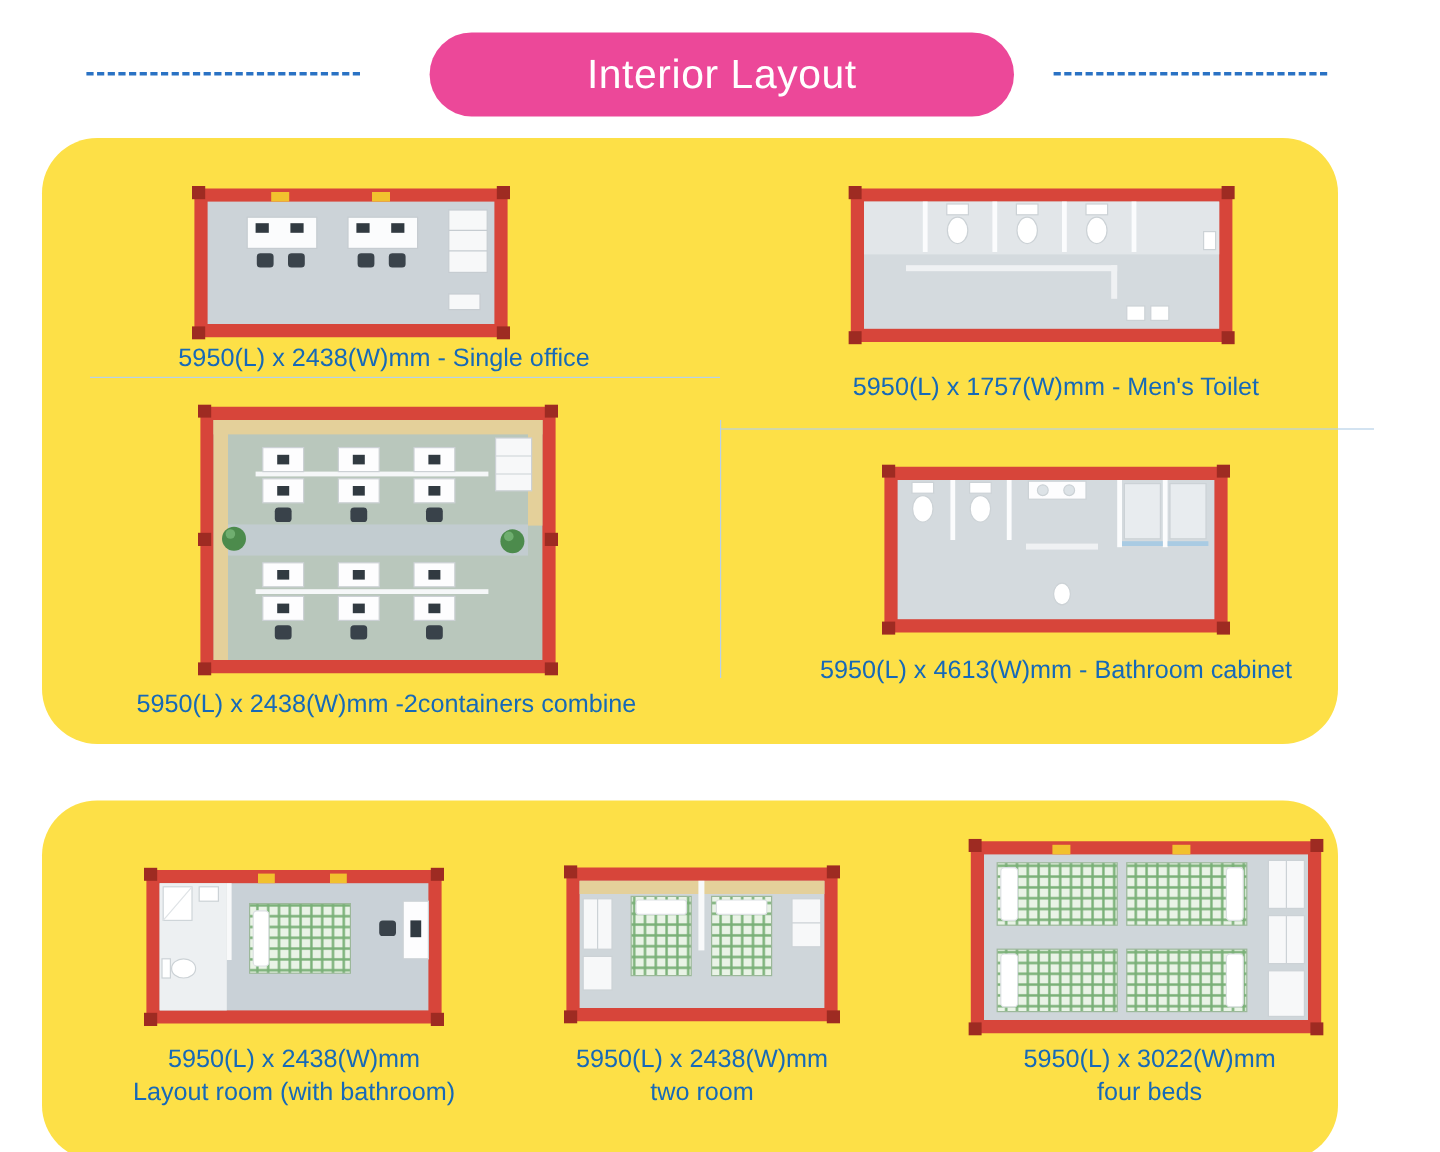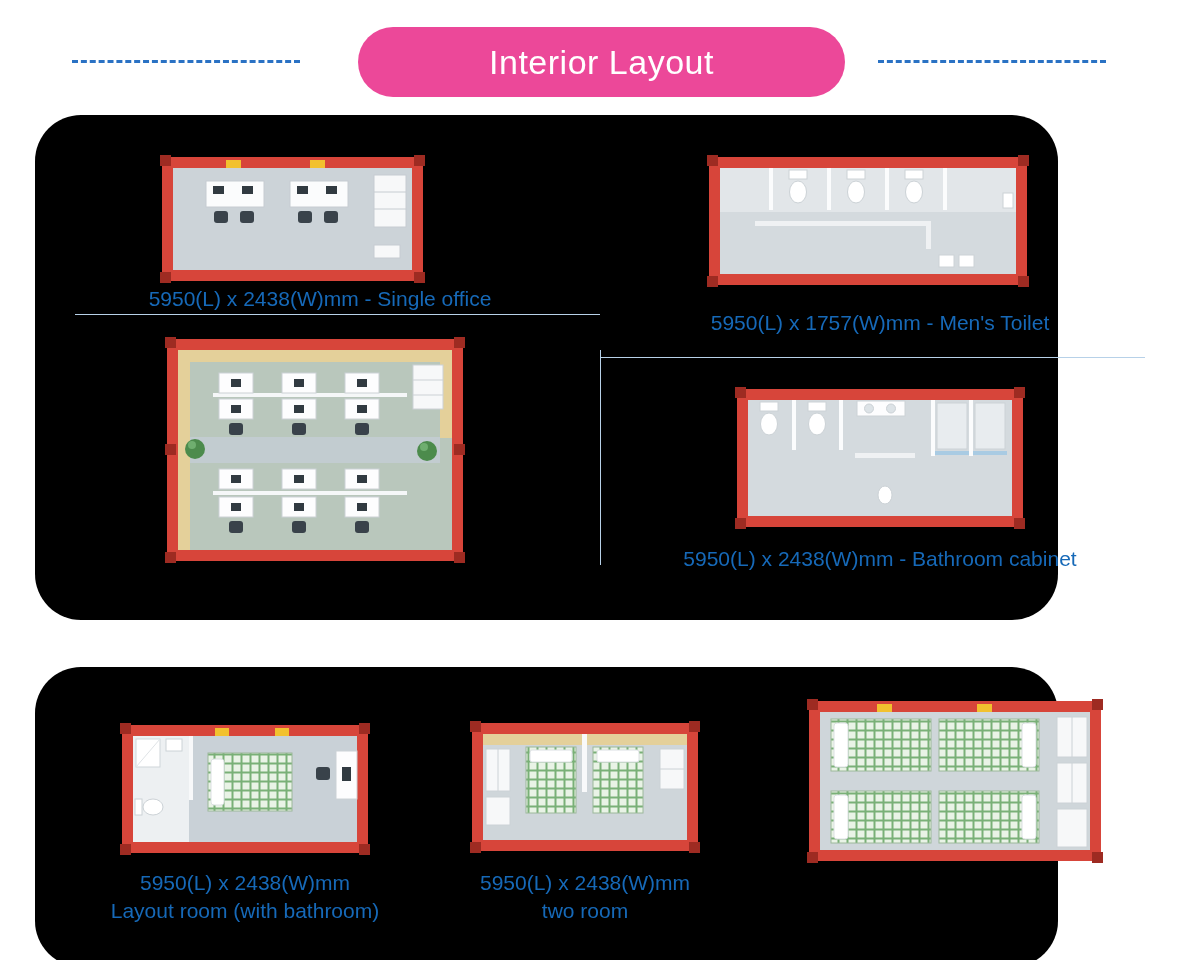--- a/index.html
+++ b/index.html
@@ -11,21 +11,21 @@
   .title-pill{position:absolute;left:358px;top:27px;width:487px;height:70px;
         background:#ec4899;border-radius:36px;color:#ffffff;font-size:34px;
         font-weight:500;display:flex;align-items:center;justify-content:center;
         letter-spacing:.5px;}
   .dash-line{position:absolute;top:60px;width:228px;height:0;
         border-top:3px dashed #2a72c4;}
   .dash-left{left:72px;}
   .dash-right{left:878px;}
 
   
-  .card{position:absolute;left:35px;width:995px;background:#000000;border-radius:46px;padding-left:28px;}
+  .card{position:absolute;left:35px;width:1080px;background:#fde047;border-radius:46px;}
   .card-top{top:115px;height:505px;}
   .card-bottom{top:667px;height:300px;}
 
   .plan{position:absolute;display:block;}
   .caption{position:absolute;color:#1669b8;font-size:21px;text-align:center;line-height:28px;}
 
   .divider{position:absolute;background:#b7d1e8;}
 </style>
 </head>
 <body>
@@ -136,20 +136,21 @@
       <g>
         <circle cx="262" cy="114" r="10" fill="#4c8b4c"></circle>
           <circle cx="259" cy="110" r="4" fill="#6fae6f"></circle>
       </g>
       <g>
         <rect x="248" y="28" width="30" height="44" fill="#f7f8f9" stroke="#ccd1d5"></rect>
         <line x1="248" y1="43" x2="278" y2="43" stroke="#ccd1d5"></line>
         <line x1="248" y1="58" x2="278" y2="58" stroke="#ccd1d5"></line>
       </g>
     </svg>
+    <div class="caption" style="left:7px;top:458px;width:560px">5950(L) x 2438(W)mm -2containers combine</div>
 
     <div class="divider" style="left:565px;top:235px;width:1px;height:215px"></div>
 
     <svg class="plan" style="left:672px;top:40px" width="322" height="132" viewBox="0 0 322 132" xmlns="http://www.w3.org/2000/svg">
       <rect x="2" y="2" width="318" height="128" rx="4" fill="#d7453a"></rect>
       <rect x="13" y="13" width="296" height="106" fill="#d4dade"></rect>
       <rect x="13" y="13" width="296" height="44" fill="#e2e6e9"></rect>
       <g fill="#9e2b22">
         <rect x="0" y="0" width="11" height="11"></rect>
           <rect x="311" y="0" width="11" height="11"></rect>
@@ -218,21 +219,21 @@
         <rect x="202" y="16" width="30" height="46" fill="#e8ecef" stroke="#ccd2d6"></rect>
         <rect x="240" y="16" width="30" height="46" fill="#e8ecef" stroke="#ccd2d6"></rect>
         <rect x="196" y="13" width="4" height="56" fill="#fbfcfd"></rect>
         <rect x="234" y="13" width="4" height="56" fill="#fbfcfd"></rect>
         <rect x="200" y="64" width="34" height="4" fill="#a9cbe3"></rect>
         <rect x="238" y="64" width="34" height="4" fill="#a9cbe3"></rect>
       </g>
       <rect x="120" y="66" width="60" height="5" fill="#eff1f3"></rect>
       <ellipse cx="150" cy="108" rx="7" ry="9" fill="#ffffff" stroke="#ccd2d6"></ellipse>
     </svg>
-    <div class="caption" style="left:565px;top:430px;width:560px">5950(L) x 2438(W)mm - Bathroom cabinet</div>
+    <div class="caption" style="left:565px;top:430px;width:560px">5950(L) x 4613(W)mm - Bathroom cabinet</div>
   </div>
 
   <div class="card card-bottom">
 
     <svg class="plan" style="left:85px;top:56px" width="250" height="132" viewBox="0 0 250 132" xmlns="http://www.w3.org/2000/svg">
       <defs>
         <pattern id="plaidA" width="9" height="9" patternUnits="userSpaceOnUse">
           <rect width="9" height="9" fill="#e9f3e6"></rect>
           <path d="M0 4.5 H9 M4.5 0 V9" stroke="#79b077" stroke-width="2"></path>
         </pattern>
@@ -351,15 +352,19 @@
       </g>
       <g>
         <rect x="24" y="92" width="100" height="52" fill="url(#plaidC)" stroke="#9cb89a"></rect>
         <rect x="27" y="96" width="14" height="44" rx="3" fill="#ffffff" stroke="#dce0e3"></rect>
       </g>
       <g>
         <rect x="132" y="92" width="100" height="52" fill="url(#plaidC)" stroke="#9cb89a"></rect>
         <rect x="215" y="96" width="14" height="44" rx="3" fill="#ffffff" stroke="#dce0e3"></rect>
       </g>
     </svg>
+    <div class="caption" style="left:773px;top:202px;width:300px">
+      <div>5950(L) x 3022(W)mm</div>
+      <div>four beds</div>
+    </div>
   </div>
 
 </div>
 
 </body></html>

